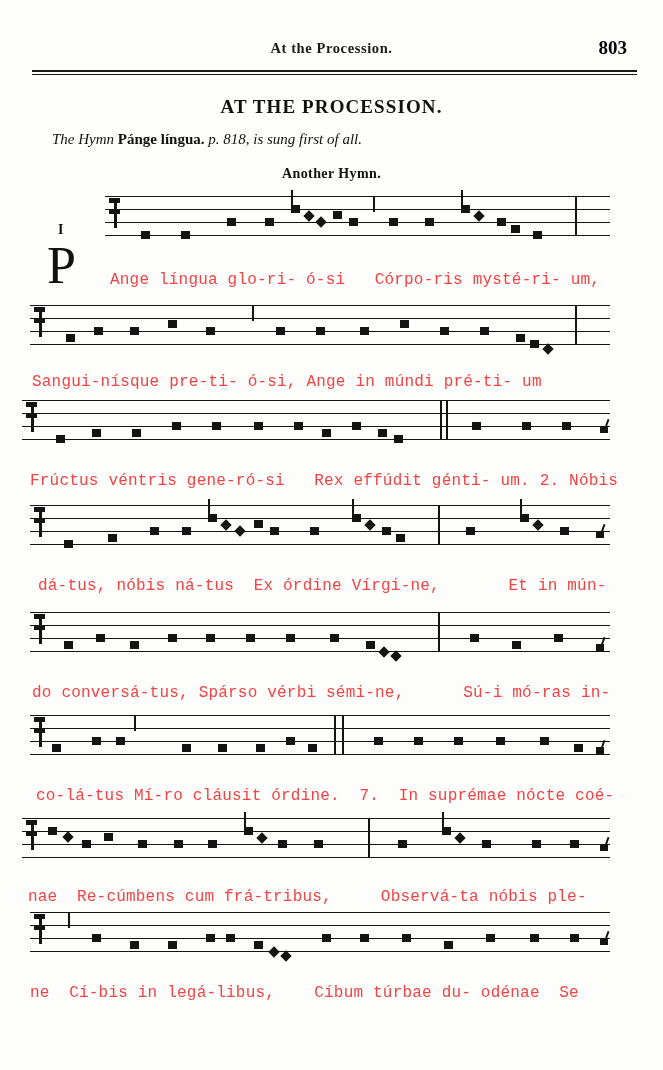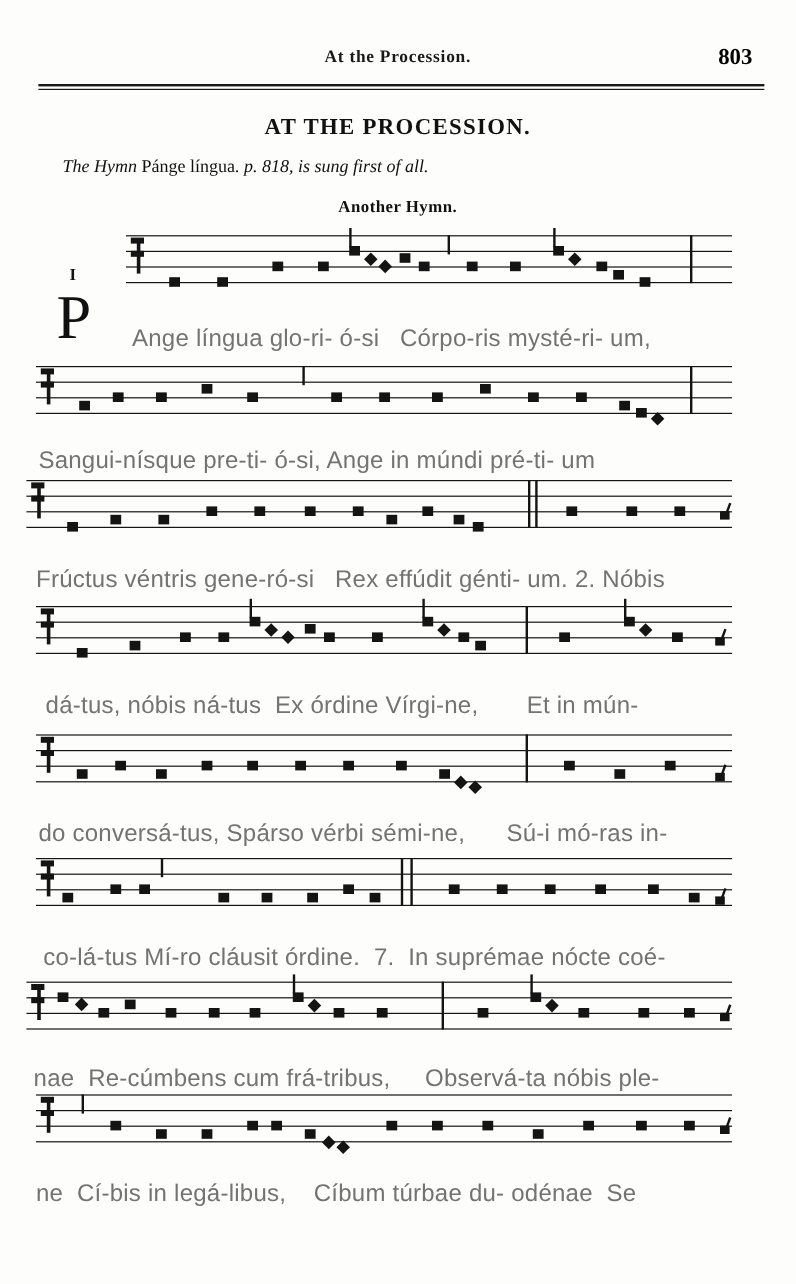--- a/index.html
+++ b/index.html
@@ -80,21 +80,21 @@
     color: #111;
   }
   .rubric {
     position: absolute;
     top: 131px;
     left: 52px;
     font-size: 15px;
     color: #111;
   }
   .rubric i { font-style: italic; }
-  .rubric b { font-weight: normal; }
+  .rubric b { font-weight: bold; }
   .another-chant {
     position: absolute;
     top: 166px;
     left: 0;
     right: 0;
     text-align: center;
     font-family: "Liberation Serif", serif;
     font-weight: bold;
     font-size: 14px;
     letter-spacing: 0.4px;
@@ -194,23 +194,23 @@
     top: -7px;
     width: 2px;
     height: 9px;
     background: #141414;
     transform: rotate(20deg);
   }
 
   
   .lyrics {
     position: absolute;
-    font-family: Liberation Sans, sans-serif;
-    font-size: 20px;
-    color: #737373;
+    font-family: Liberation Mono, monospace;
+    font-size: 16px;
+    color: #ef4444;
     white-space: pre;
     letter-spacing: 0.2px;
   }
 
   .dropcap {
     position: absolute;
     font-family: "Liberation Serif", serif;
     font-size: 52px;
     line-height: 52px;
     color: #111;

